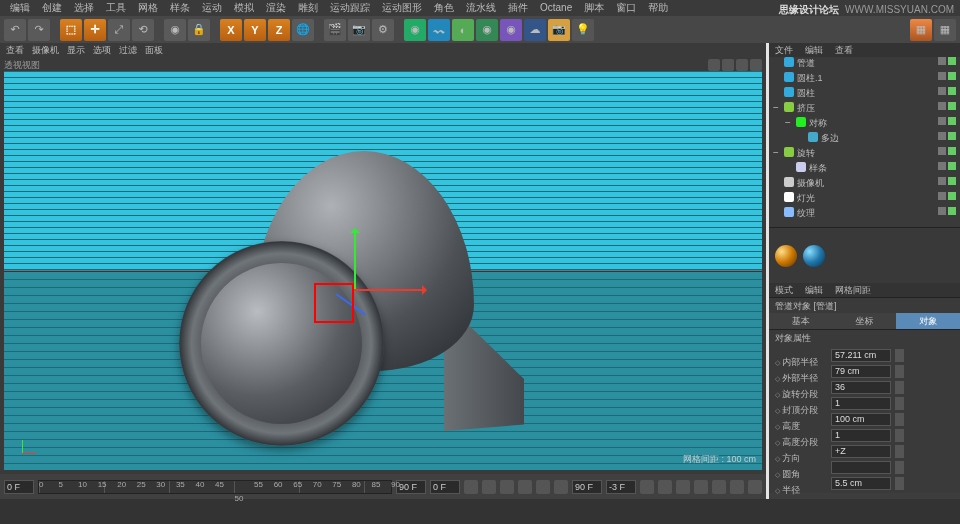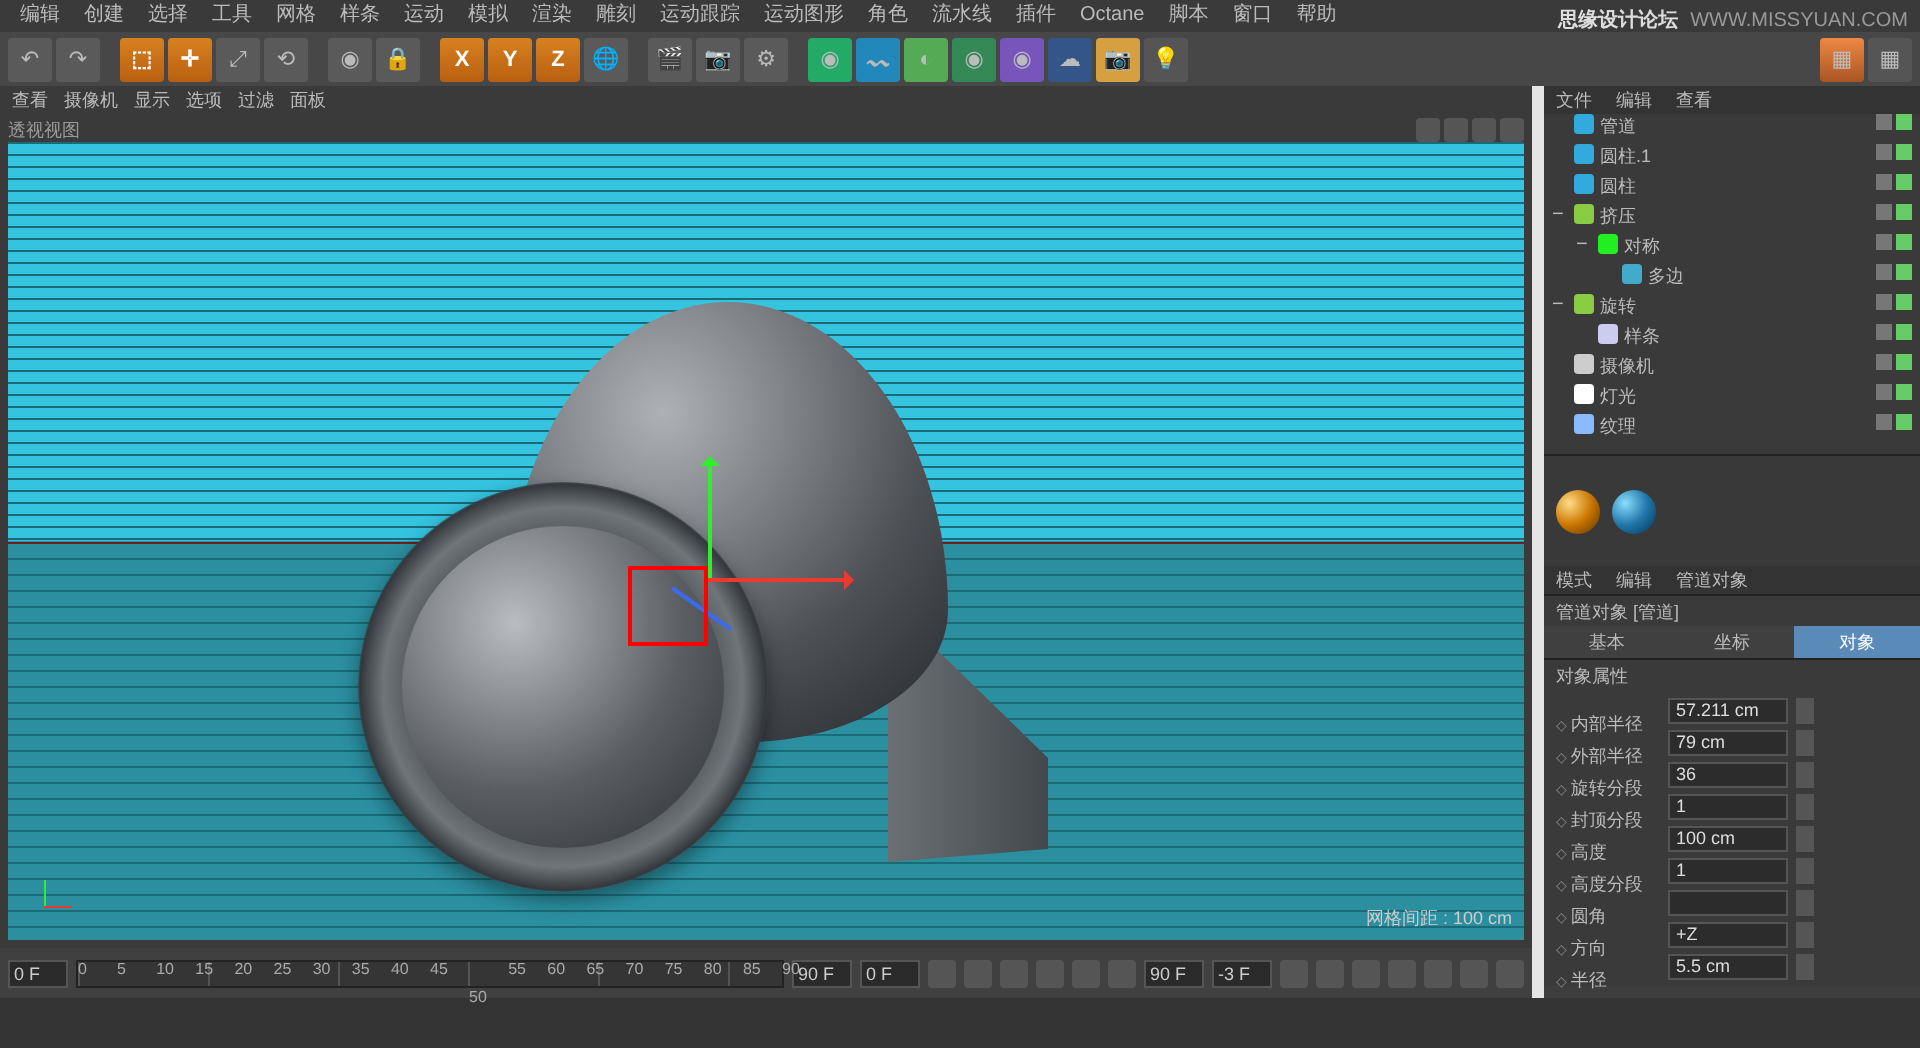--- a/index.html
+++ b/index.html
@@ -40,21 +40,21 @@
 .world { position:absolute; left:6px; bottom:6px; width:26px; height:26px; }
 .world .y{position:absolute;left:12px;bottom:10px;width:1px;height:14px;background:#2eee2e;}
 .world .x{position:absolute;left:12px;bottom:10px;width:14px;height:1px;background:#ee3a2e;}
 .grid-text { position:absolute; right:6px; bottom:4px; font-size:9px; color:#ccc; }
 .timeline { height: 25px; background: #404040; display: flex; align-items: center; padding: 0 4px; gap: 4px; }
 .tl-input { width: 30px; height: 14px; background: #2a2a2a; border: 1px solid #555; color: #ccc; font-size: 9px; padding: 0 2px; }
 .tl-track { flex: 1; height: 14px; background: #353535; border: 1px solid #222; position: relative; }
 .tl-ticks { position:absolute; inset:0; background: repeating-linear-gradient(to right, #555 0 1px, transparent 1px 65px); }
 .tl-label { position:absolute; top:-1px; font-size:8px; color:#aaa; }
 .tl-btn { width:14px; height:14px; background:#555; border-radius:2px; }
-.right-panel { width: 194px; background: #3d3d3d; display: flex; flex-direction: column; border-left: 6px solid #e5e5e5; }
+.right-panel { width: 194px; background: #3d3d3d; display: flex; flex-direction: column; border-left: 3px solid #e5e5e5; }
 .obj-tabs { height: 14px; background: #333; display: flex; font-size: 9px; }
 .obj-tabs span { padding: 0 6px; line-height: 14px; }
 .obj-tree { height: 170px; overflow: hidden; background: #3a3a3a; }
 .tree-row { display: flex; align-items: flex-start; height: 15px; padding: 0 4px; gap: 3px; }
 .tree-icon { width: 10px; height: 10px; border-radius: 2px; }
 .tree-name { flex: 1; font-size: 9px; }
 .tree-flags { display: flex; gap: 2px; }
 .flag { width: 8px; height: 8px; }
 .flag.on { background: #6c6; }
 .flag.off { background: #777; }
@@ -326,21 +326,21 @@
           </div>
         </div>
       </div>
     <div class="mat-area">
       <div class="mat-ball" style="background:radial-gradient(circle at 30% 30%,#fd8,#c70 50%,#530)"></div>
       <div class="mat-ball" style="background:radial-gradient(circle at 30% 30%,#8df,#27a 50%,#035)"></div>
     </div>
     <div class="attr-tabs">
         <span>模式</span>
         <span>编辑</span>
-        <span>管道对象</span>
+        <span>网格间距</span>
       </div>
     <div class="attr-head">管道对象 [管道]</div>
     <div class="attr-subtabs">
       <span>基本</span>
       <span>坐标</span>
       <span class="active">对象</span>
     </div>
     <div class="attr-head">对象属性</div>
     <div class="attr-section">
         <div class="attr-row">
@@ -367,27 +367,27 @@
           <span class="attr-label">高度</span>
           <input class="attr-input" value="100 cm" style="">
           <div class="spinner"></div>
         </div>
         <div class="attr-row">
           <span class="attr-label">高度分段</span>
           <input class="attr-input" value="1" style="">
           <div class="spinner"></div>
         </div>
         <div class="attr-row">
+          <span class="attr-label">方向</span>
+          <input class="attr-input" value="+Z" style="">
+          <div class="spinner"></div>
+        </div>
+        <div class="attr-row">
           <span class="attr-label">圆角</span>
           <input class="attr-input" style="">
-          <div class="spinner"></div>
-        </div>
-        <div class="attr-row">
-          <span class="attr-label">方向</span>
-          <input class="attr-input" value="+Z" style="">
           <div class="spinner"></div>
         </div>
         <div class="attr-row">
           <span class="attr-label">半径</span>
           <input class="attr-input" value="5.5 cm" style="">
           <div class="spinner"></div>
         </div>
       </div>
   </div>
 </div>

